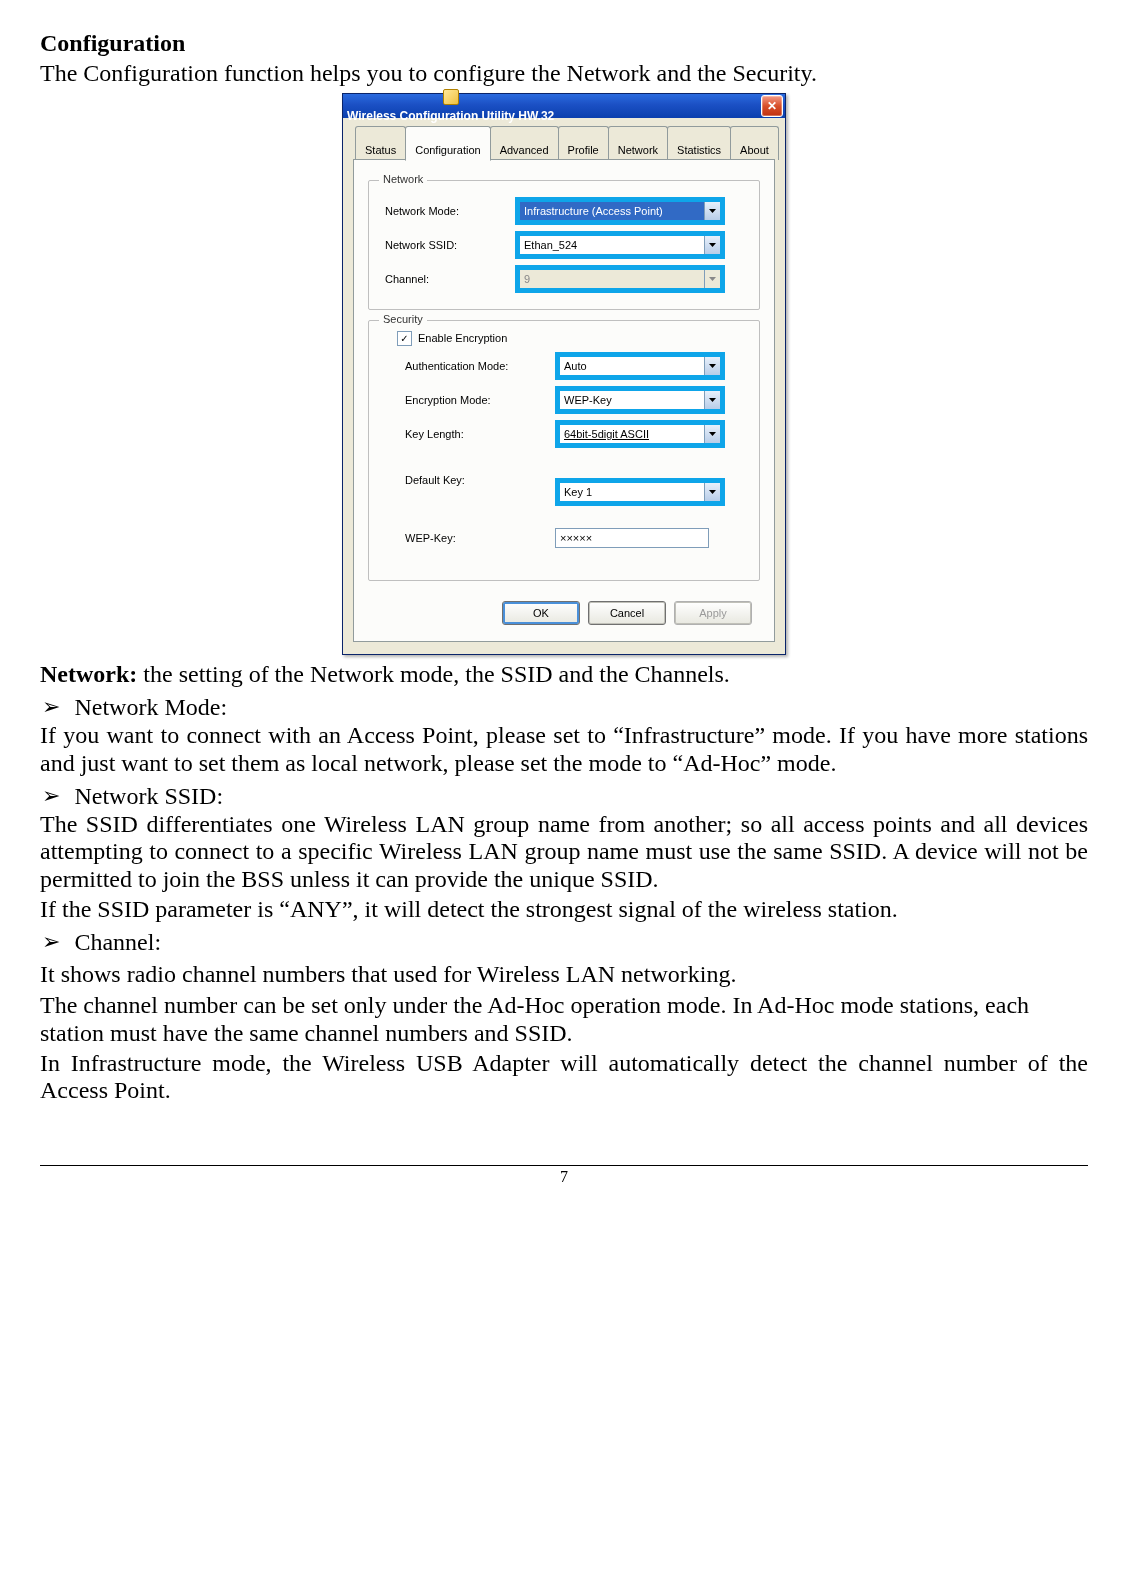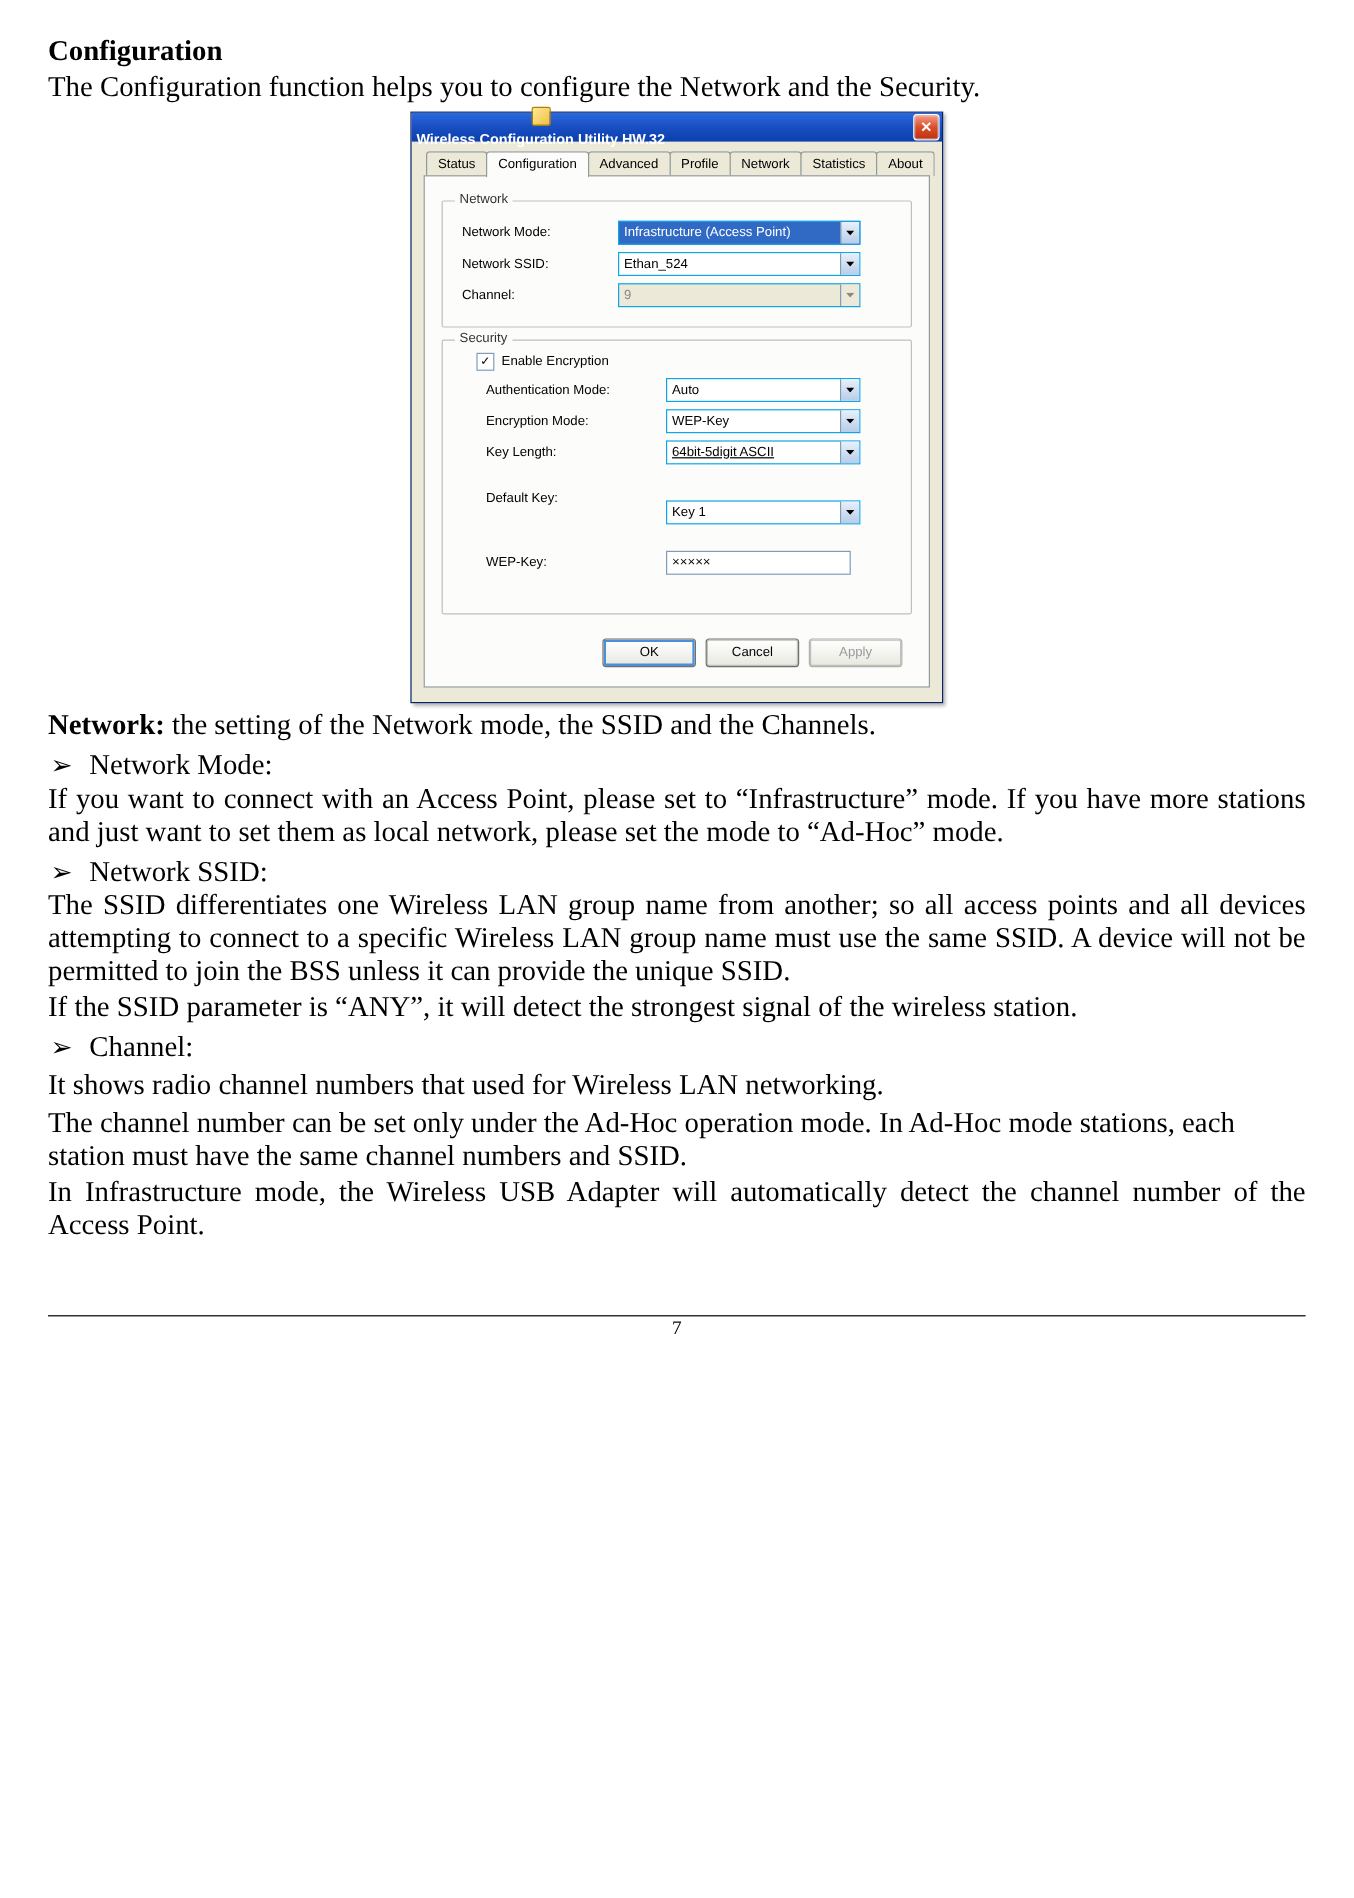--- a/index.html
+++ b/index.html
@@ -56,21 +56,21 @@
     display:flex; align-items:center; justify-content:center;
     color:#fff; font-weight:bold; font-size:12px; line-height:1;
     box-shadow: inset 0 0 0 1px rgba(255,255,255,0.3);
   }
   .dialog-body { padding: 8px 10px 12px 10px; }
   .tabs { display:flex; gap:0; margin-bottom:-1px; padding-left:2px;}
   .tab {
     border:1px solid #919b9c;
     border-bottom:none;
     background:#ece9d8;
-    padding:4px 9px 3px 9px;
+    padding:17px 9px 3px 9px;
     font-size:11px;
     border-radius:3px 3px 0 0;
     margin-right:-1px;
     position:relative;
   }
   .tab.active { background:#fcfcfa; z-index:2; border-bottom:1px solid #fcfcfa; margin-bottom:-1px;}
   .panel {
     border:1px solid #919b9c;
     background:#fcfcfa;
     padding:10px 10px 16px 10px;
@@ -90,21 +90,21 @@
     padding:0 4px;
     font-size:11px;
     color:#333;
   }
   .form-row { display:flex; align-items:center; margin:6px 0; }
   .form-row .lbl { width:130px; font-size:11px; padding-left:6px;}
   .form-row .lbl2 { width:150px; font-size:11px; padding-left:26px;}
   .combo {
     flex:1;
     display:flex;
-    border:1px solid #0ea5e9;
+    border:5px solid #0ea5e9;
     background:#fff;
     height:18px;
     align-items:center;
     max-width:200px;
   }
   .combo.sel { background:#316ac5; color:#fff; }
   .combo .val { flex:1; padding:0 4px; font-size:11px; white-space:nowrap; overflow:hidden;}
   .combo .arrow {
     width:15px; height:100%;
     background:linear-gradient(to bottom,#e8f0fb,#b8cde8);

